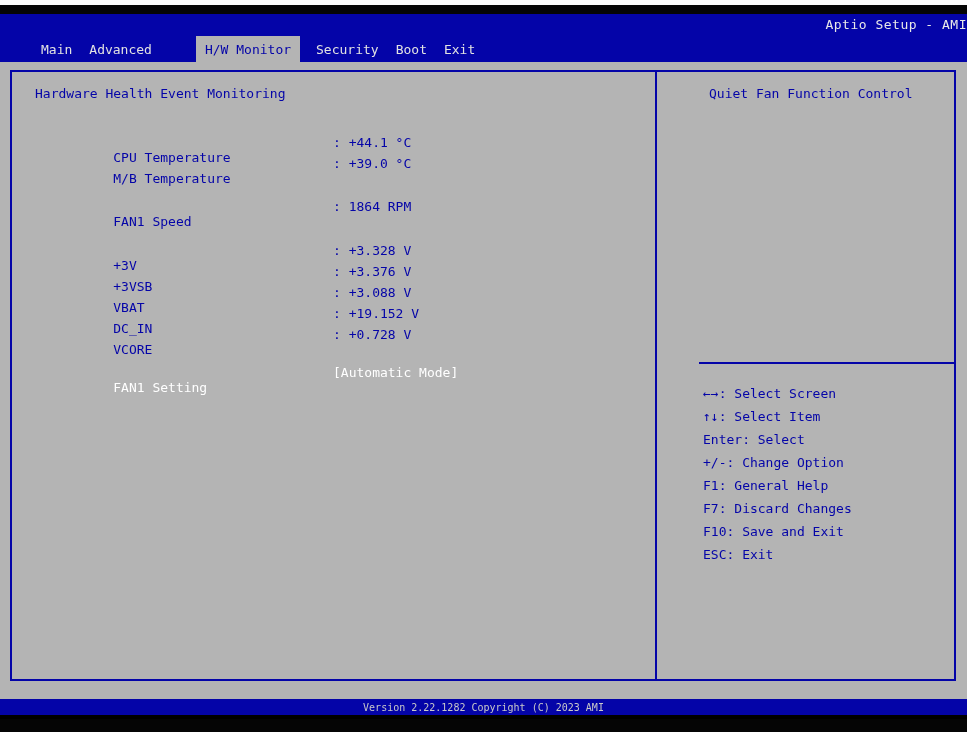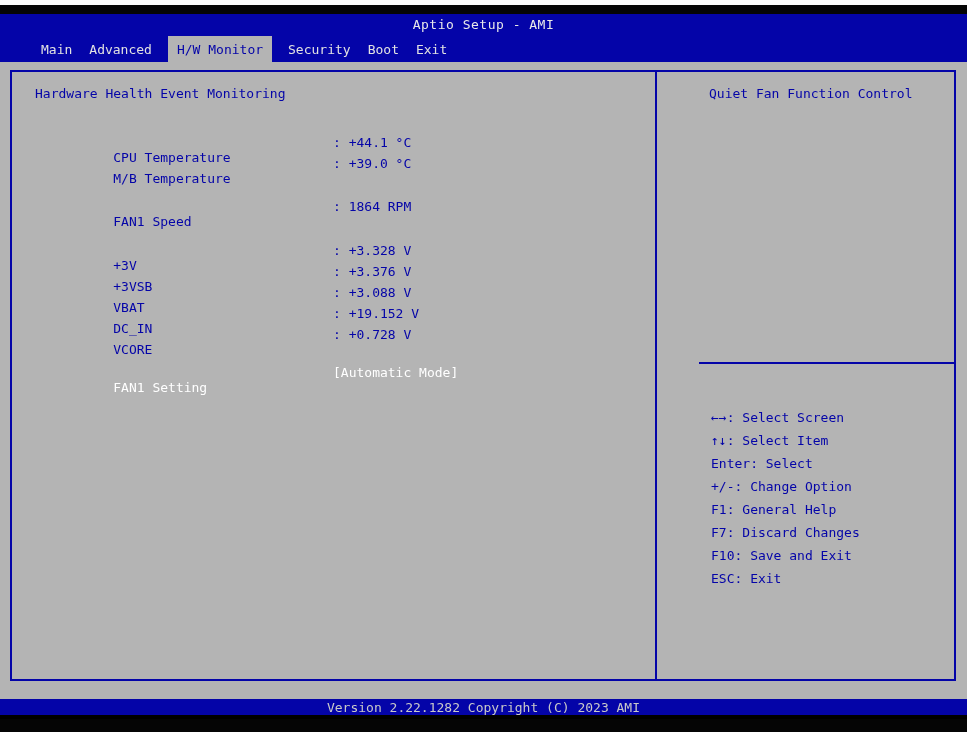--- a/index.html
+++ b/index.html
@@ -8,44 +8,44 @@
     background:#000;
     font-family:"DejaVu Sans Mono", monospace;
     font-size:13px;
     -webkit-font-smoothing:none;
   }
   .strip-white-top{position:absolute;left:0;top:0;width:967px;height:5px;background:#fdfdfd;}
   .strip-black-top{position:absolute;left:0;top:5px;width:967px;height:9px;background:#050505;}
 
   
   .header{position:absolute;left:0;top:14px;width:967px;height:48px;background:var(--accent);}
-  .app-title{position:absolute;left:0;top:3px;width:100%;text-align:center;color:#e9e9e9;letter-spacing:0.5px;}
+  .app-title{position:absolute;left:0;top:3px;width:100%;text-align:right;color:#e9e9e9;letter-spacing:0.5px;}
   .tabs{position:absolute;left:40px;bottom:0;height:26px;display:flex;align-items:stretch;column-gap:15px;}
   .tab{display:flex;align-items:center;color:#e2e2e2;cursor:default;padding:0 1px;}
-  .tab.selected{background:var(--grey);color:var(--accent);padding:0 9px;}
+  .tab.selected{background:var(--grey);color:var(--accent);padding:0 9px;margin-left:28px;}
 
   
   .body{position:absolute;left:0;top:62px;width:967px;height:637px;background:var(--grey);}
   .panel{position:absolute;left:10px;top:8px;width:942px;height:607px;border:2px solid var(--accent);display:flex;gap:42px;}
   .left-pane{position:relative;width:645px;height:100%;border-right:2px solid var(--accent);box-sizing:border-box;}
   .right-pane{position:relative;flex:1;height:100%;}
 
   .row{position:absolute;left:23px;right:8px;height:17px;color:var(--accent);white-space:pre;}
   .row .val{position:absolute;left:298px;top:0;}
   .row.selected{color:#ffffff;}
   .section-title{position:absolute;left:23px;color:var(--accent);white-space:pre;}
 
   .help-desc{position:absolute;left:10px;top:14px;right:6px;color:var(--accent);white-space:pre;}
   .help-divider{position:absolute;left:0;right:0;top:290px;border-top:2px solid var(--accent);}
-  .help-keys{position:absolute;left:12px;top:310px;right:2px;color:var(--accent);margin-top:24px;}
+  .help-keys{position:absolute;left:4px;top:310px;right:2px;color:var(--accent);}
   .help-keys .key-line{height:23px;line-height:23px;white-space:pre;}
 
   
   .version-bar{position:absolute;left:0;top:699px;width:967px;height:16px;background:var(--accent);
-    display:flex;align-items:center;justify-content:center;color:#c9c9c9;font-size:13px;text-align:right;}
+    display:flex;align-items:center;justify-content:center;color:#c9c9c9;font-size:10px;text-align:right;}
   .strip-black-bottom{position:absolute;left:0;top:719px;width:967px;height:13px;background:#050505;}
 </style>
 </head>
 <body>
 
 <div class="screen">
   <div class="strip-white-top"></div>
   <div class="strip-black-top"></div>
 
   <div class="header">

